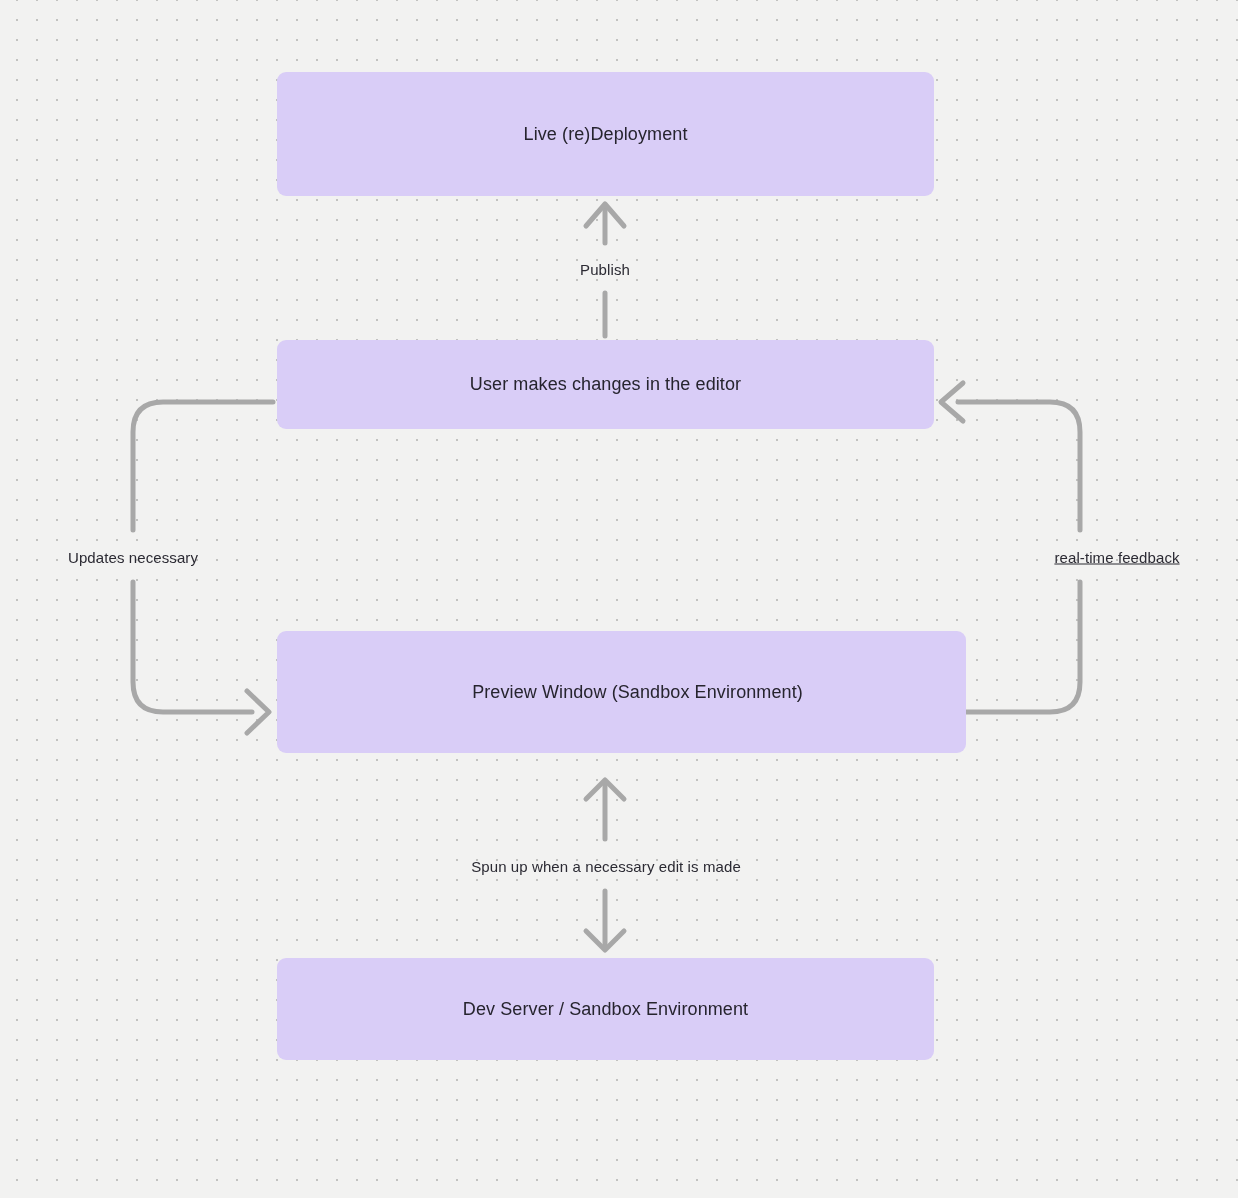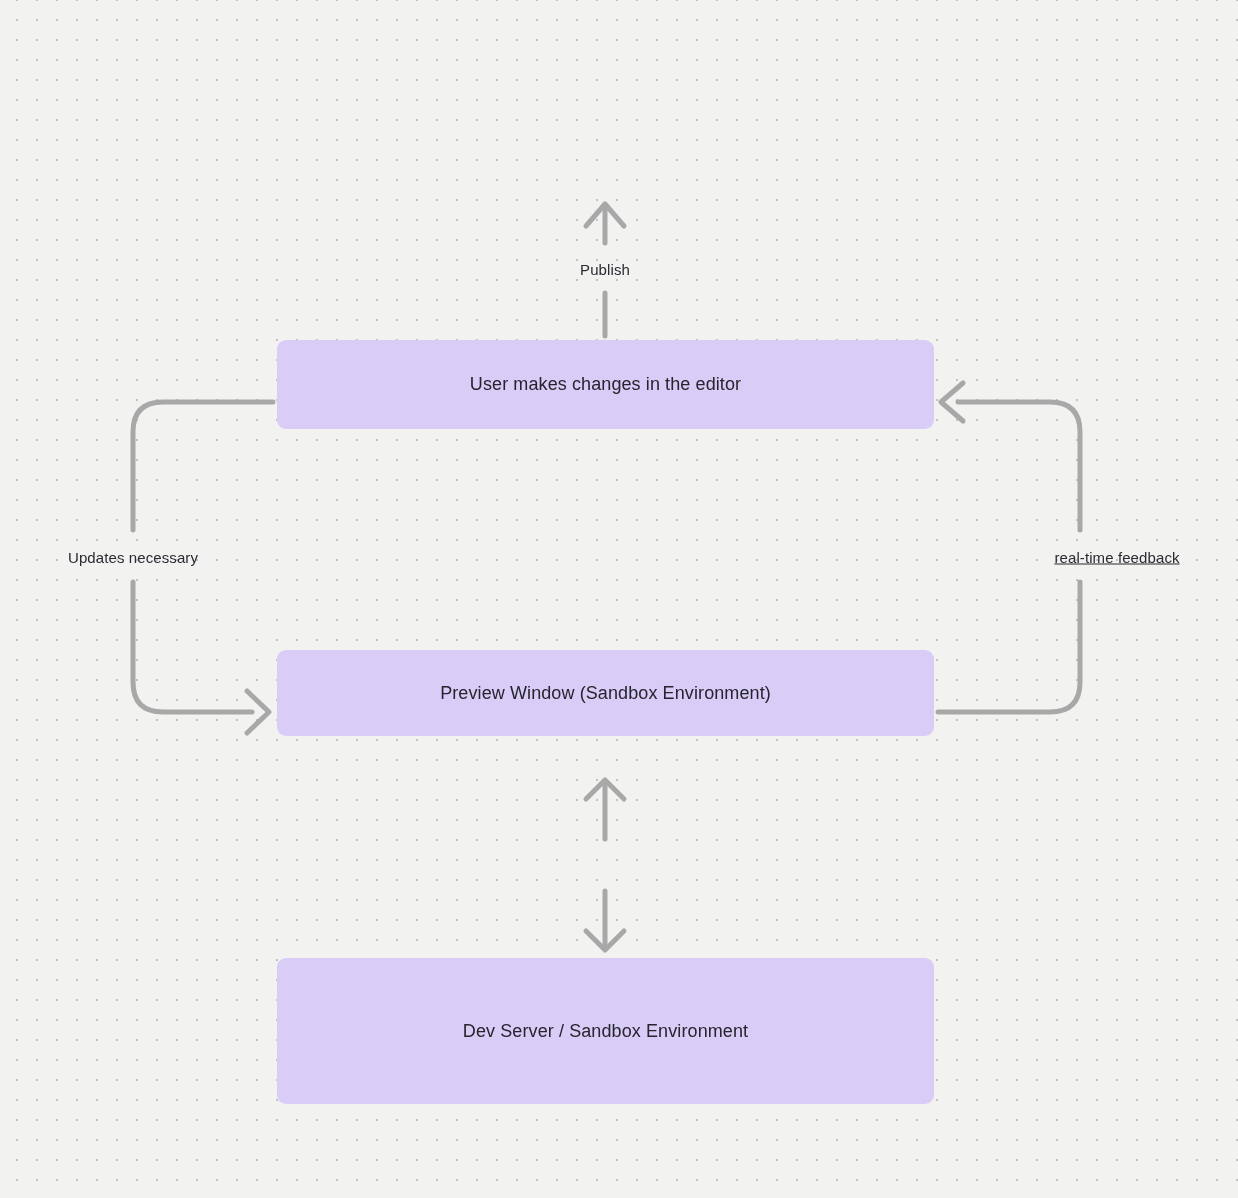--- a/index.html
+++ b/index.html
@@ -26,22 +26,22 @@
     border-radius: 9px;
     display: flex;
     align-items: center;
     justify-content: center;
     font-size: 18px;
     color: #26242e;
     letter-spacing: 0.1px;
   }
   #node-live        { top: 72px;  height: 124px; }
   #node-user        { top: 340px; }
-  #node-preview     { top: 650px; height: 86px; }
-  #node-dev         { top: 958px; height: 146px; text-align: center; }
+  #node-preview     { top: 631px; height: 122px; padding-left: 32px; }
+  #node-dev         { top: 958px; height: 102px; text-align: center; }
   .edges-svg {
     position: absolute;
     top: 0; left: 0;
     width: 1238px;
     height: 1198px;
     pointer-events: none;
   }
   .edges-svg path {
     fill: none;
     stroke: #a8a8a8;
@@ -88,33 +88,37 @@
     </g>
 
     <g>
       <path d="M 605 839 L 605 784"></path>
       <path d="M 586 799 L 605 780 L 624 799"></path>
       <path d="M 605 891 L 605 946"></path>
       <path d="M 586 931 L 605 950 L 624 931"></path>
     </g>
   </svg>
 
+  <div class="node" id="node-live">
+    <span>Live (re)Deployment</span>
+  </div>
 
   <div class="node" id="node-user">
     <span>User makes changes in the editor</span>
   </div>
 
   <div class="node" id="node-preview">
     <span>Preview Window (Sandbox Environment)</span>
   </div>
 
   <div class="node" id="node-dev">
     <span>Dev Server / Sandbox Environment</span>
   </div>
 
   <div class="edge-label" id="label-publish">Publish</div>
 
   <div class="edge-label" id="label-updates">Updates necessary</div>
 
   <div class="edge-label" id="label-feedback">real-time feedback</div>
 
+  <div class="edge-label" id="label-spun">Spun up when a necessary edit is made</div>
 
 </div>
 
 </body></html>

